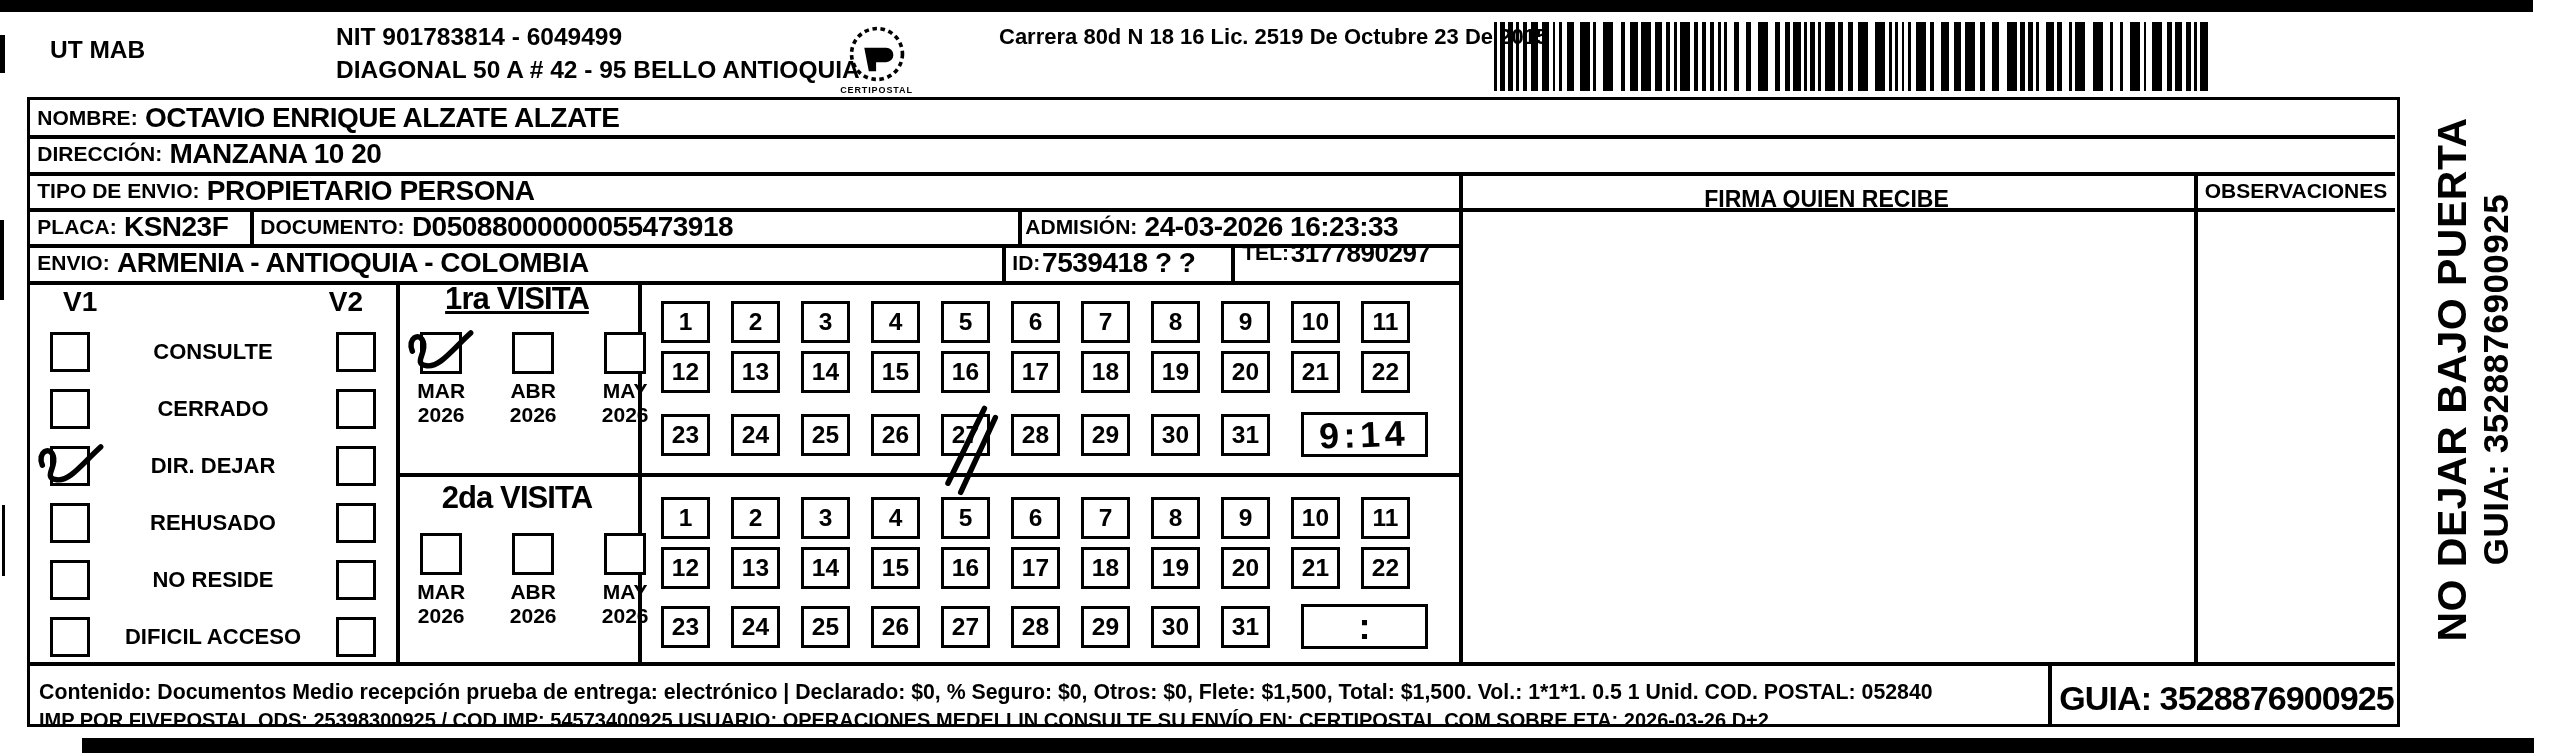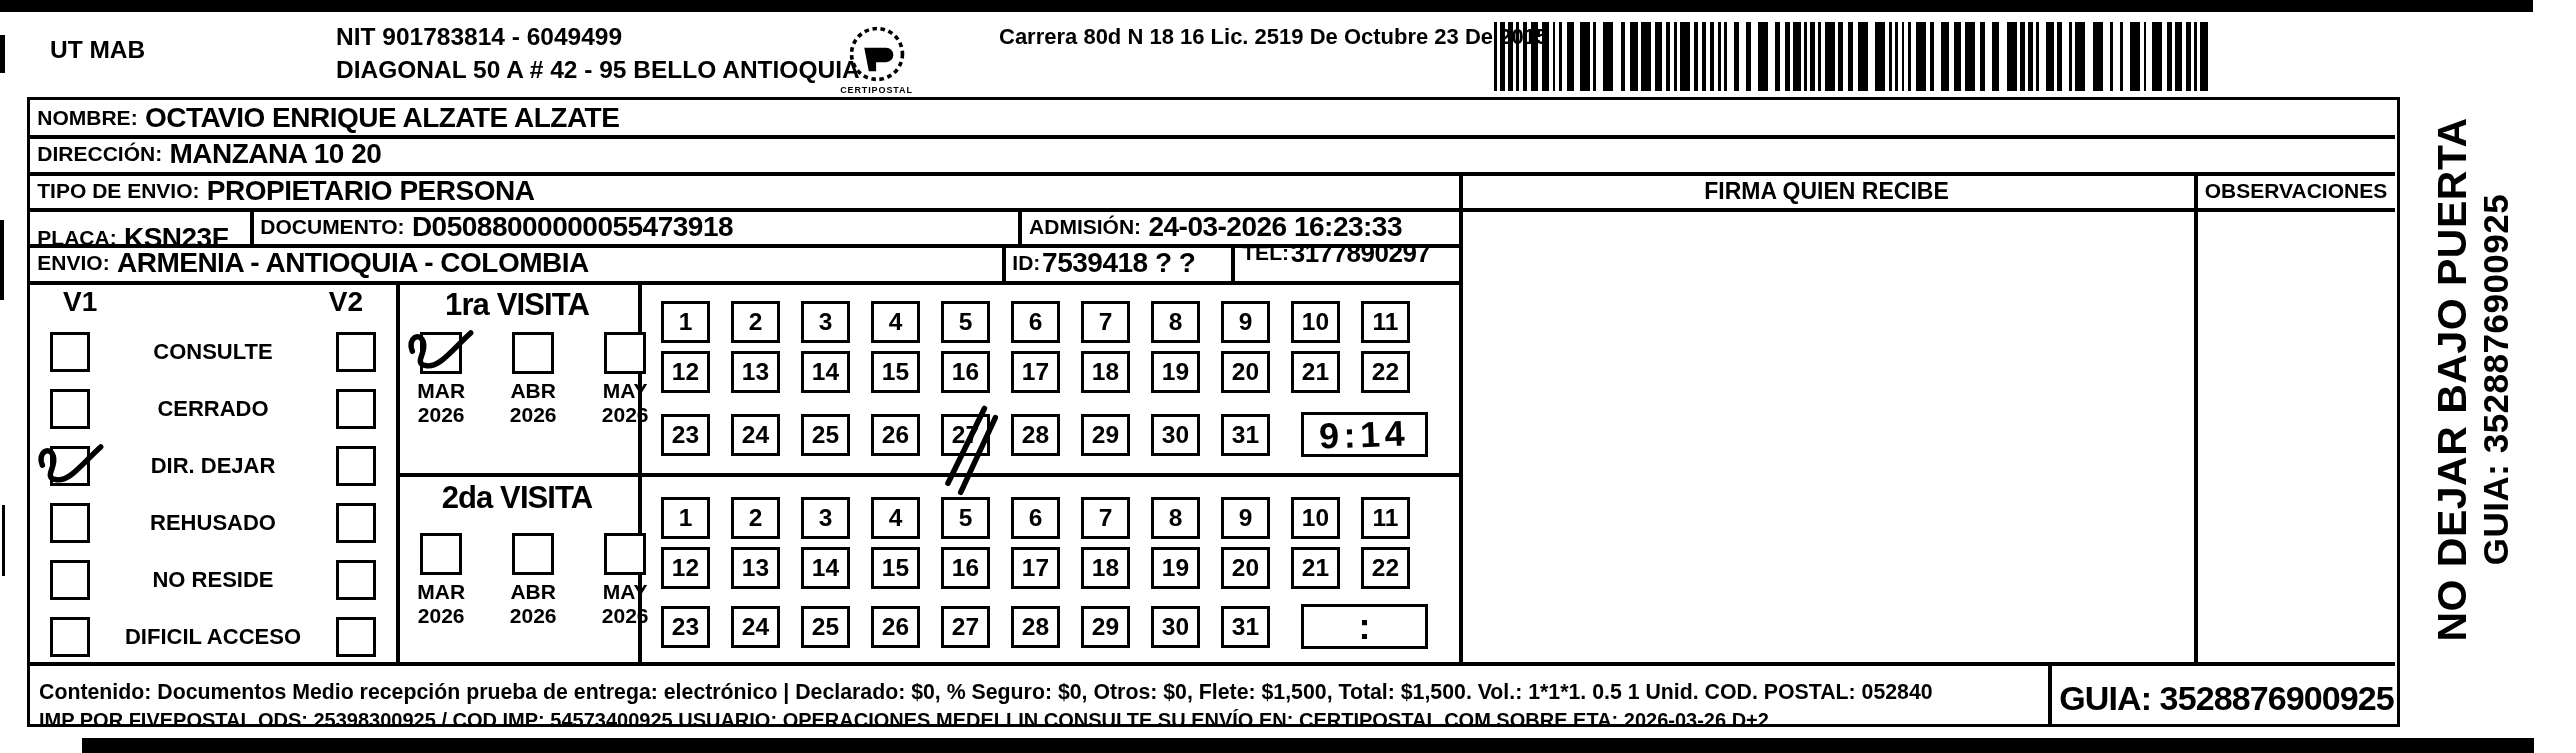--- a/index.html
+++ b/index.html
@@ -199,46 +199,46 @@
       <span class="fvalue">OCTAVIO ENRIQUE ALZATE ALZATE</span>
     </div>
     <div class="frow" style="top:36px;left:0;width:2365px;height:35px;">
       <span class="flabel">DIRECCIÓN:</span>
       <span class="fvalue">MANZANA 10 20</span>
     </div>
     <div class="frow" style="top:73px;left:0;width:1429px;height:35px;">
       <span class="flabel">TIPO DE ENVIO:</span>
       <span class="fvalue">PROPIETARIO PERSONA</span>
     </div>
-    <div class="frow" style="top:109px;left:0;width:220px;height:35px;margin-top:11px;">
+    <div class="frow" style="top:109px;left:0;width:220px;height:35px;">
       <span class="flabel">PLACA:</span>
       <span class="fvalue">KSN23F</span>
     </div>
     <div class="frow" style="top:109px;left:223px;width:763px;height:35px;">
       <span class="flabel">DOCUMENTO:</span>
       <span class="fvalue">D05088000000055473918</span>
     </div>
-    <div class="frow" style="top:109px;left:936px;width:436px;height:35px;justify-content:flex-end;">
+    <div class="frow" style="top:109px;left:988px;width:436px;height:35px;">
       <span class="flabel">ADMISIÓN:</span>
       <span class="fvalue">24-03-2026 16:23:33</span>
     </div>
     <div class="frow" style="top:145px;left:0;width:970px;height:35px;">
       <span class="flabel">ENVIO:</span>
       <span class="fvalue">ARMENIA - ANTIOQUIA - COLOMBIA</span>
     </div>
     <div class="frow" style="top:145px;left:975px;width:224px;height:35px;">
       <span class="flabel" style="padding-right:1.8px;">ID:</span>
       <span class="fvalue">7539418 ? ?</span>
     </div>
     <div class="frow" style="top:129px;left:1205px;width:222px;height:48px;align-items:center;">
       <span class="flabel" style="padding-right:1.8px;">TEL:</span>
       <span class="fvalue" style="font-size:26px;">3177890297</span>
     </div>
 
-    <div class="panel-head" style="top:74px;left:1433px;width:727px;height:34px;">FIRMA QUIEN RECIBE</div>
+    <div class="panel-head" style="top:82px;left:1433px;width:727px;height:34px;">FIRMA QUIEN RECIBE</div>
     <div class="panel-head" style="top:74px;left:2167px;width:198px;height:34px;font-size:21px;">OBSERVACIONES</div>
     <div class="abs" style="left:1433px;top:112px;width:727px;height:447px;"></div>
     <div class="abs" style="left:2167px;top:112px;width:198px;height:447px;"></div>
 
     <div class="abs" id="status-panel">
       <div id="status-head">
         <span>V1</span>
         <span>V2</span>
       </div>
       <div id="status-rows">
@@ -273,21 +273,21 @@
           </div>
           <div class="status-row">
             <div class="checkbox"></div>
             <div class="status-label">DIFICIL ACCESO</div>
             <div class="checkbox"></div>
           </div>
         </div>
     </div>
 
     <div class="abs" style="left:366px;top:181px;width:242px;height:192px;">
-      <div class="visit-title" style="top:6px;">1ra VISITA</div>
+      <div class="visit-title" style="top:0;text-decoration:underline;">1ra VISITA</div>
       <div class="months-row" style="top:51px;">
           <div class="month-col">
             <div class="month-box">
               <svg class="mark-check" viewBox="0 0 80 68">
                 <path d="M8 32 C2 18, 16 10, 20 22 C24 34, 8 46, 24 48 C38 50, 52 30, 72 12" fill="none" stroke="#000" stroke-width="6" stroke-linecap="round"></path>
               </svg>
             </div>
             <div class="month-lab">MAR</div>
             <div class="month-year">2026</div>
           </div>

